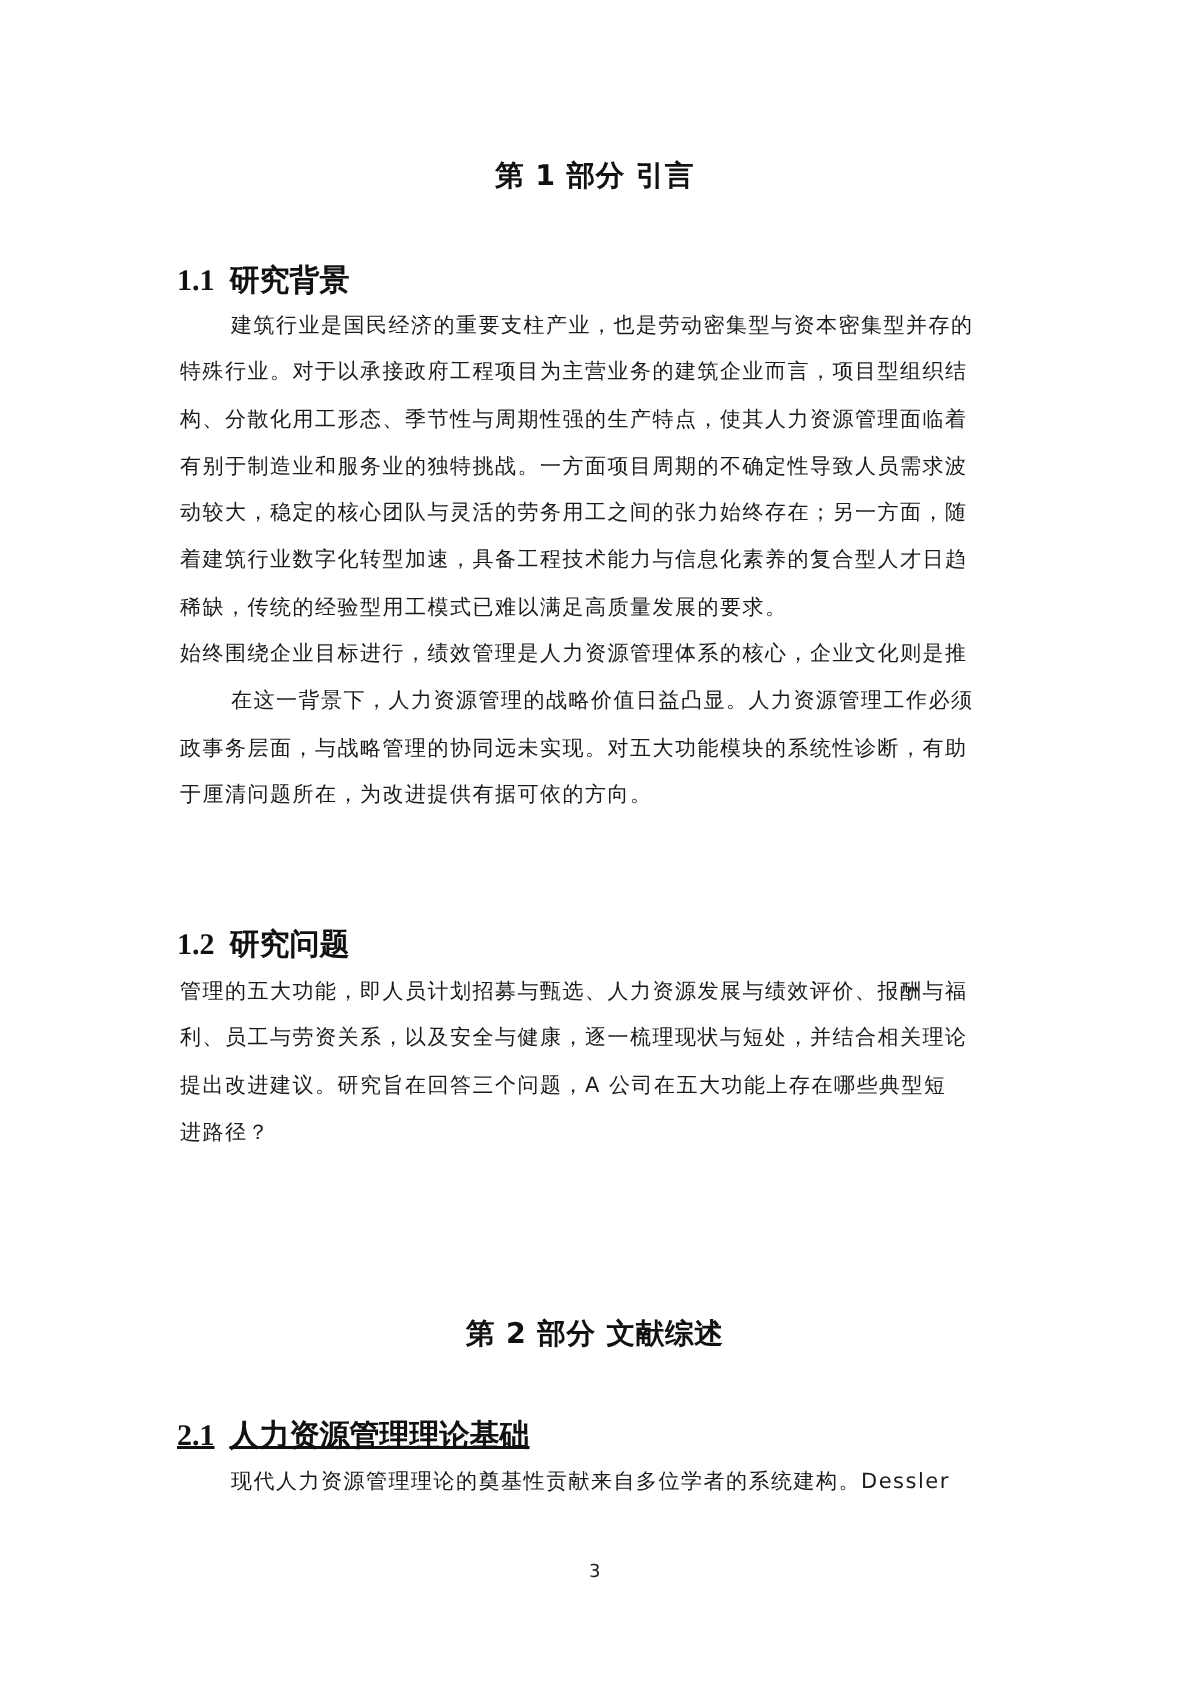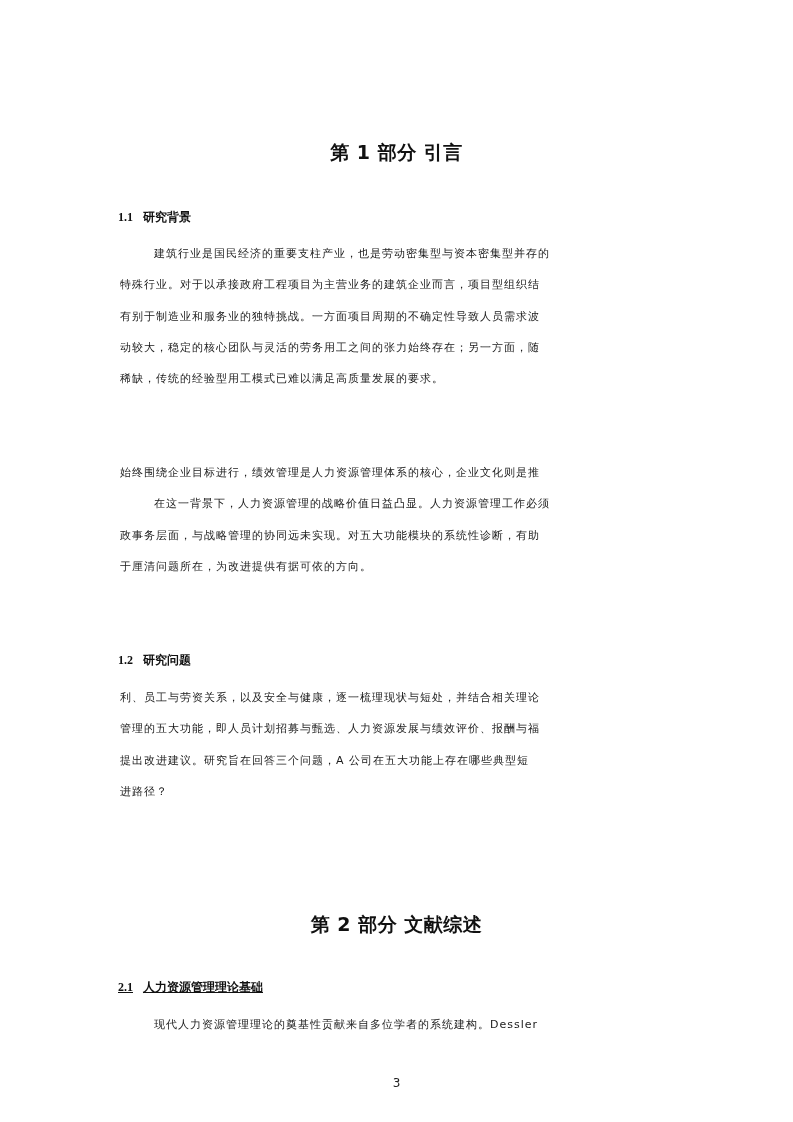--- a/index.html
+++ b/index.html
@@ -1,36 +1,36 @@
 <!DOCTYPE html>
 <html><head>
   <meta charset="utf-8">
   <style>
     html, body { margin: 0; padding: 0; background: #ffffff; }
     body {
       width: 793px; height: 1122px; position: relative; overflow: hidden;
       font-family: "DejaVu Serif", "Liberation Serif", serif;
       color: #111111;
     }
-    .page { position: absolute; left: 0; top: 0; width: 793px; height: 914px; margin-top: 36px; }
+    .page { position: absolute; left: 0; top: 0; width: 793px; height: 914px; }
     .h1 {
       position: absolute; left: 0; width: 793px; text-align: center;
       font-family: "DejaVu Sans", "Liberation Sans", sans-serif;
       font-weight: bold; font-size: 19px; letter-spacing: 0.5px;
     }
     .h2 {
       position: absolute; left: 118px;
       font-family: "DejaVu Sans", "Liberation Sans", sans-serif;
-      font-weight: bold; font-size: 12px;
+      font-weight: bold; font-size: 20px;
     }
     .h2 .num { font-family: "Liberation Serif", serif; margin-right: 10px; }
     .para { position: absolute; left: 120px; width: 560px; }
     .line {
       display: block; height: 31.3px; line-height: 31.3px;
-      font-size: 11px; white-space: nowrap; letter-spacing: 1px;
+      font-size: 14px; white-space: nowrap; letter-spacing: 1px;
       font-family: "DejaVu Sans", "Liberation Sans", sans-serif;
       font-weight: normal; color: #1a1a1a;
     }
     .line.indent { padding-left: 34px; }
     .pagenum {
       position: absolute; top: 1040px; left: 0; width: 793px; text-align: center;
       font-family: "DejaVu Sans", "Liberation Sans", sans-serif; font-size: 12px; color: #222;
     }
   </style>
 </head>
@@ -40,39 +40,41 @@
 
   <div class="h1" style="top:104px;">第 1 部分  引言</div>
 
   <div class="h2" style="top:173px;">
     <span class="num">1.1</span><span>研究背景</span>
   </div>
 
   <div class="para" style="top:202px;">
     <span class="line indent">建筑行业是国民经济的重要支柱产业，也是劳动密集型与资本密集型并存的</span>
     <span class="line">特殊行业。对于以承接政府工程项目为主营业务的建筑企业而言，项目型组织结</span>
+    <span class="line">构、分散化用工形态、季节性与周期性强的生产特点，使其人力资源管理面临着</span>
     <span class="line">有别于制造业和服务业的独特挑战。一方面项目周期的不确定性导致人员需求波</span>
     <span class="line">动较大，稳定的核心团队与灵活的劳务用工之间的张力始终存在；另一方面，随</span>
+    <span class="line">着建筑行业数字化转型加速，具备工程技术能力与信息化素养的复合型人才日趋</span>
     <span class="line">稀缺，传统的经验型用工模式已难以满足高质量发展的要求。</span>
   </div>
 
   <div class="para" style="top:421px;">
     <span class="line">始终围绕企业目标进行，绩效管理是人力资源管理体系的核心，企业文化则是推</span>
     <span class="line indent">在这一背景下，人力资源管理的战略价值日益凸显。人力资源管理工作必须</span>
     <span class="line">政事务层面，与战略管理的协同远未实现。对五大功能模块的系统性诊断，有助</span>
     <span class="line">于厘清问题所在，为改进提供有据可依的方向。</span>
   </div>
 
   <div class="h2" style="top:616px;">
     <span class="num">1.2</span><span>研究问题</span>
   </div>
 
   <div class="para" style="top:646px;">
+    <span class="line">管理的五大功能，即人员计划招募与甄选、人力资源发展与绩效评价、报酬与福</span>
     <span class="line">利、员工与劳资关系，以及安全与健康，逐一梳理现状与短处，并结合相关理论</span>
-    <span class="line">管理的五大功能，即人员计划招募与甄选、人力资源发展与绩效评价、报酬与福</span>
     <span class="line">提出改进建议。研究旨在回答三个问题，A 公司在五大功能上存在哪些典型短</span>
     <span class="line">进路径？</span>
   </div>
 
   <div class="h1" style="top:876px;">第 2 部分  文献综述</div>
 
   <div class="h2" style="top:943px;text-decoration:underline;">
     <span class="num">2.1</span><span>人力资源管理理论基础</span>
   </div>
 

